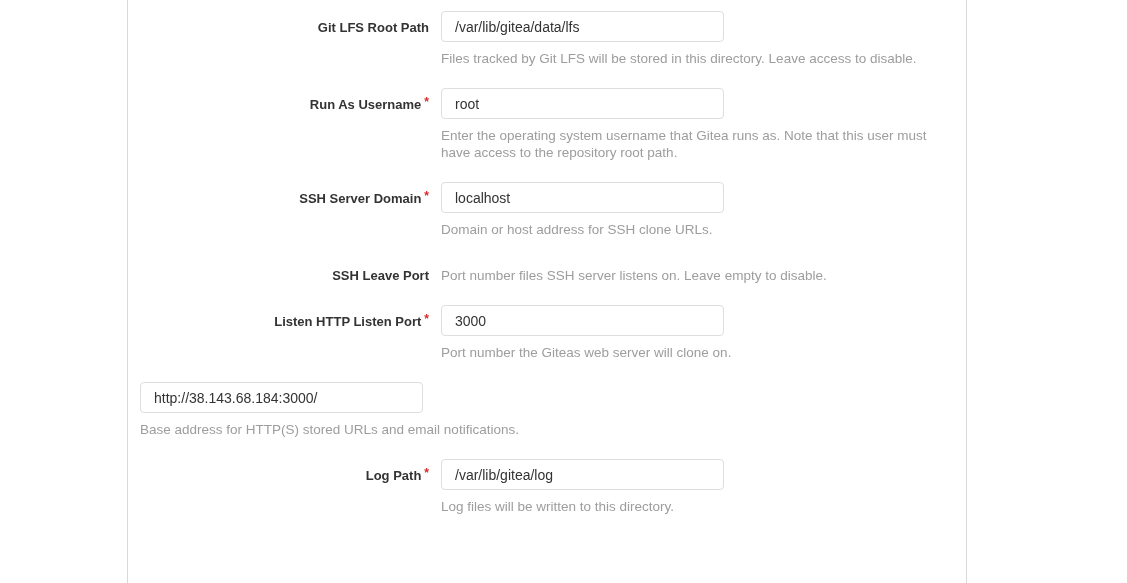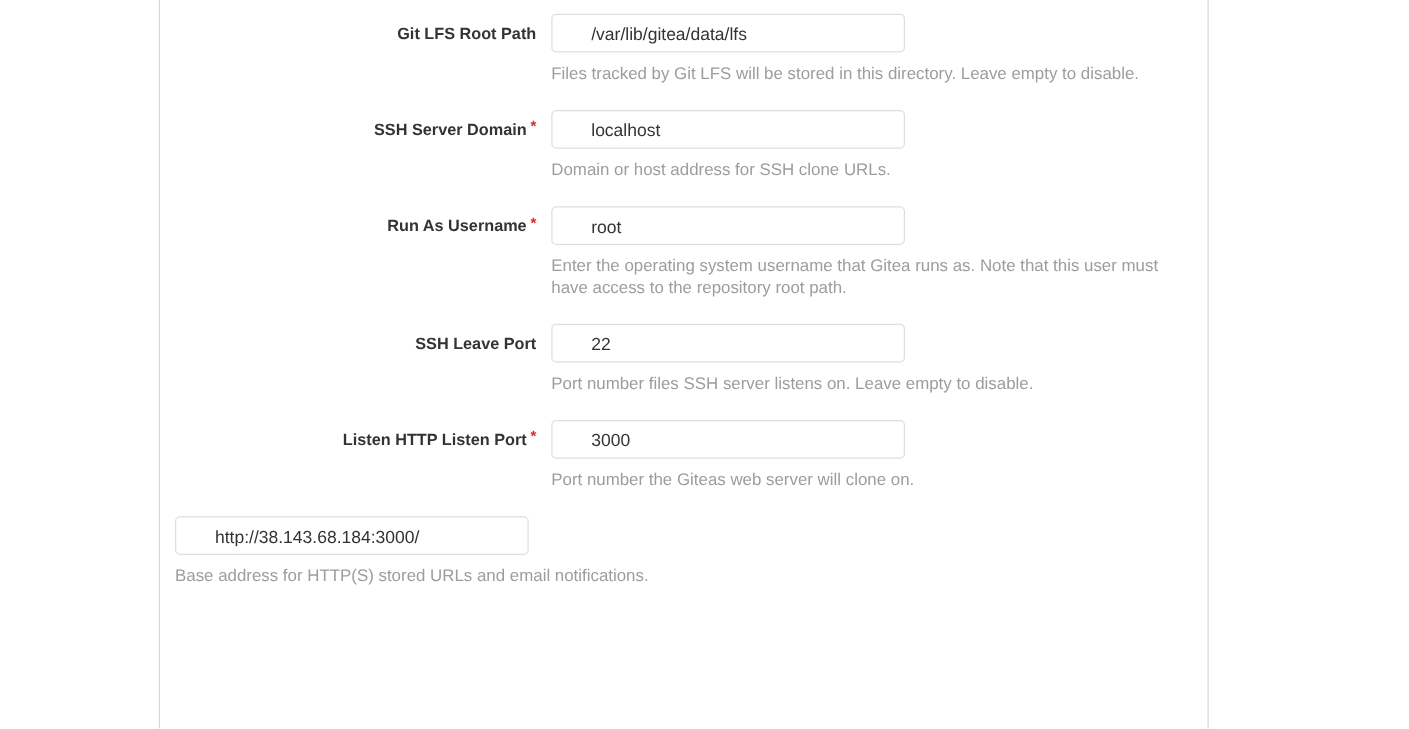--- a/index.html
+++ b/index.html
@@ -66,21 +66,21 @@
   .input-cell {
     margin-left: 12px;
   }
   .text-input {
     display: block;
     width: 283px;
     height: 31px;
     box-sizing: border-box;
     border: 1px solid var(--input-border);
     border-radius: 4px;
-    padding: 0 31px;
+    padding: 0 13px;
     font-size: 14px;
     color: var(--input-text);
     font-family: inherit;
     background: #fff;
   }
   .help-text {
     margin-top: 8px;
     font-size: 13.5px;
     line-height: 17px;
     color: var(--help-text);
@@ -90,58 +90,64 @@
 </head>
 <body>
 
 <div class="page">
   <div class="panel">
     <form class="install-form">
   <div class="form-row">
     <div class="label-cell"><label class="field-label">Git LFS Root Path</label></div>
     <div class="input-cell">
       <input type="text" class="text-input" value="/var/lib/gitea/data/lfs" style="">
-      <div class="help-text">Files tracked by Git LFS will be stored in this directory. Leave empty to disable.</div>
+      <div class="help-text">Files tracked by Git LFS will be stored in this directory. Leave access to disable.</div>
+    </div>
+  </div>
+
+  <div class="form-row">
+    <div class="label-cell"><label class="field-label">Run As Username</label><span class="required-asterisk">*</span></div>
+    <div class="input-cell">
+      <input type="text" class="text-input" value="root" style="">
+      <div class="help-text">Enter the operating system username that Gitea runs as. Note that this user must have access to the repository root path.</div>
     </div>
   </div>
 
   <div class="form-row">
     <div class="label-cell"><label class="field-label">SSH Server Domain</label><span class="required-asterisk">*</span></div>
     <div class="input-cell">
       <input type="text" class="text-input" value="localhost" style="">
       <div class="help-text">Domain or host address for SSH clone URLs.</div>
     </div>
   </div>
 
   <div class="form-row">
-    <div class="label-cell"><label class="field-label">Run As Username</label><span class="required-asterisk">*</span></div>
-    <div class="input-cell">
-      <input type="text" class="text-input" value="root" style="">
-      <div class="help-text">Enter the operating system username that Gitea runs as. Note that this user must have access to the repository root path.</div>
-    </div>
-  </div>
-
-  <div class="form-row">
     <div class="label-cell"><label class="field-label">SSH Leave Port</label></div>
     <div class="input-cell">
-      <input type="text" class="text-input" value="22" style="">
       <div class="help-text">Port number files SSH server listens on. Leave empty to disable.</div>
     </div>
   </div>
 
   <div class="form-row">
     <div class="label-cell"><label class="field-label">Listen HTTP Listen Port</label><span class="required-asterisk">*</span></div>
     <div class="input-cell">
       <input type="text" class="text-input" value="3000" style="">
       <div class="help-text">Port number the Giteas web server will clone on.</div>
     </div>
   </div>
 
   <div class="form-row">
     <div class="input-cell">
       <input type="text" class="text-input" value="http://38.143.68.184:3000/" style="">
       <div class="help-text">Base address for HTTP(S) stored URLs and email notifications.</div>
     </div>
   </div>
 
+  <div class="form-row">
+    <div class="label-cell"><label class="field-label">Log Path</label><span class="required-asterisk">*</span></div>
+    <div class="input-cell">
+      <input type="text" class="text-input" value="/var/lib/gitea/log" style="">
+      <div class="help-text">Log files will be written to this directory.</div>
+    </div>
+  </div>
 </form>
   </div>
 </div>
 
 </body></html>

